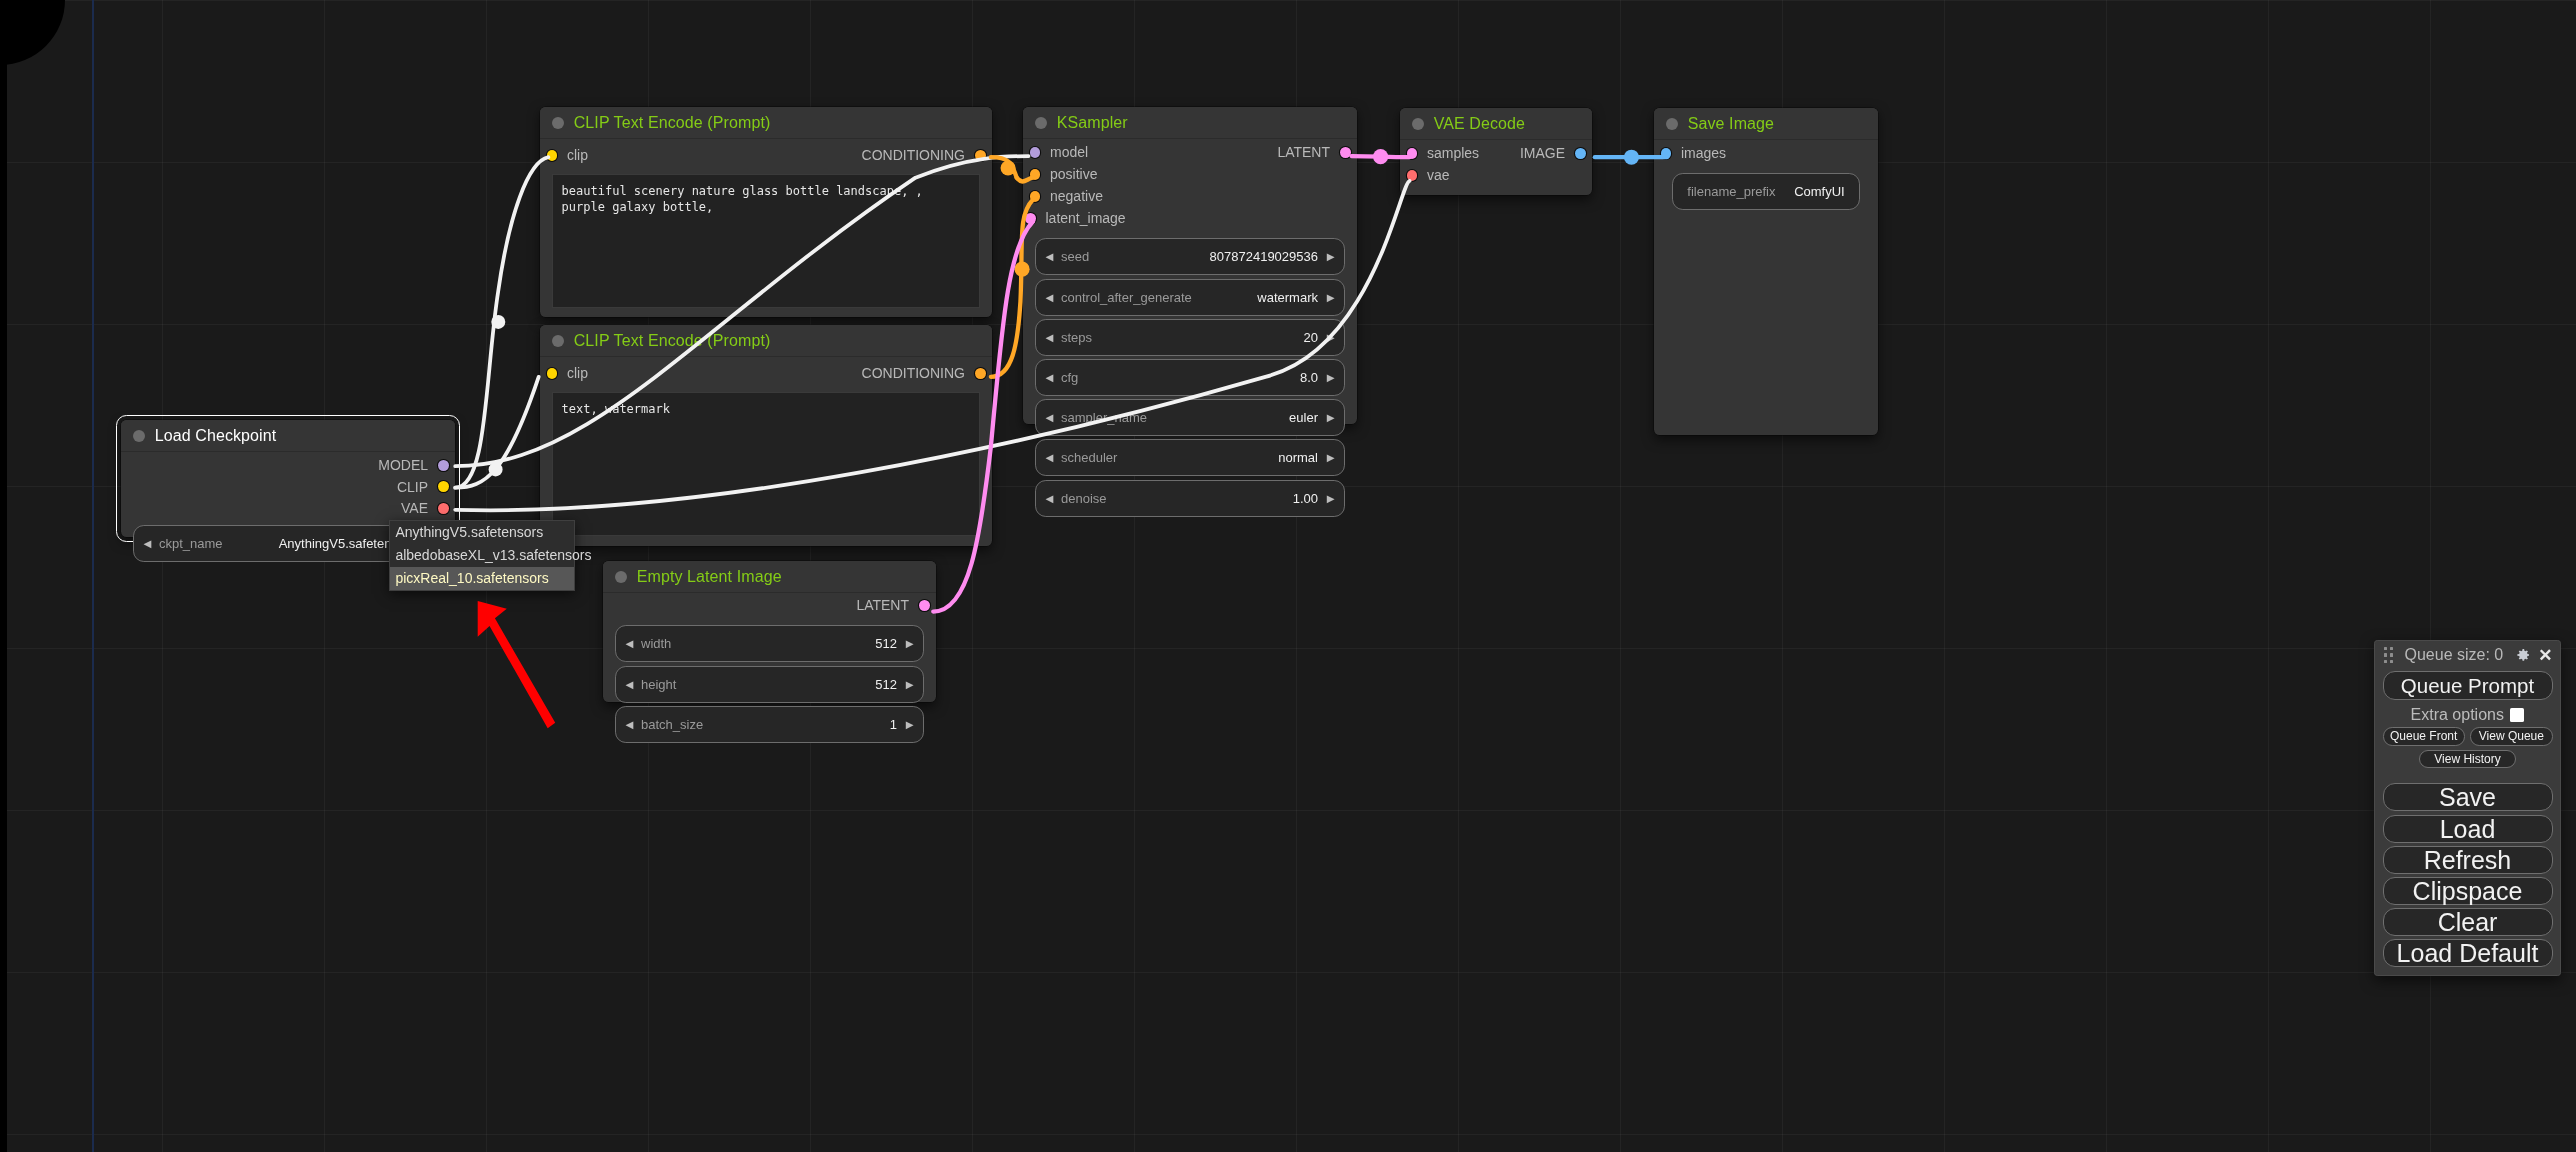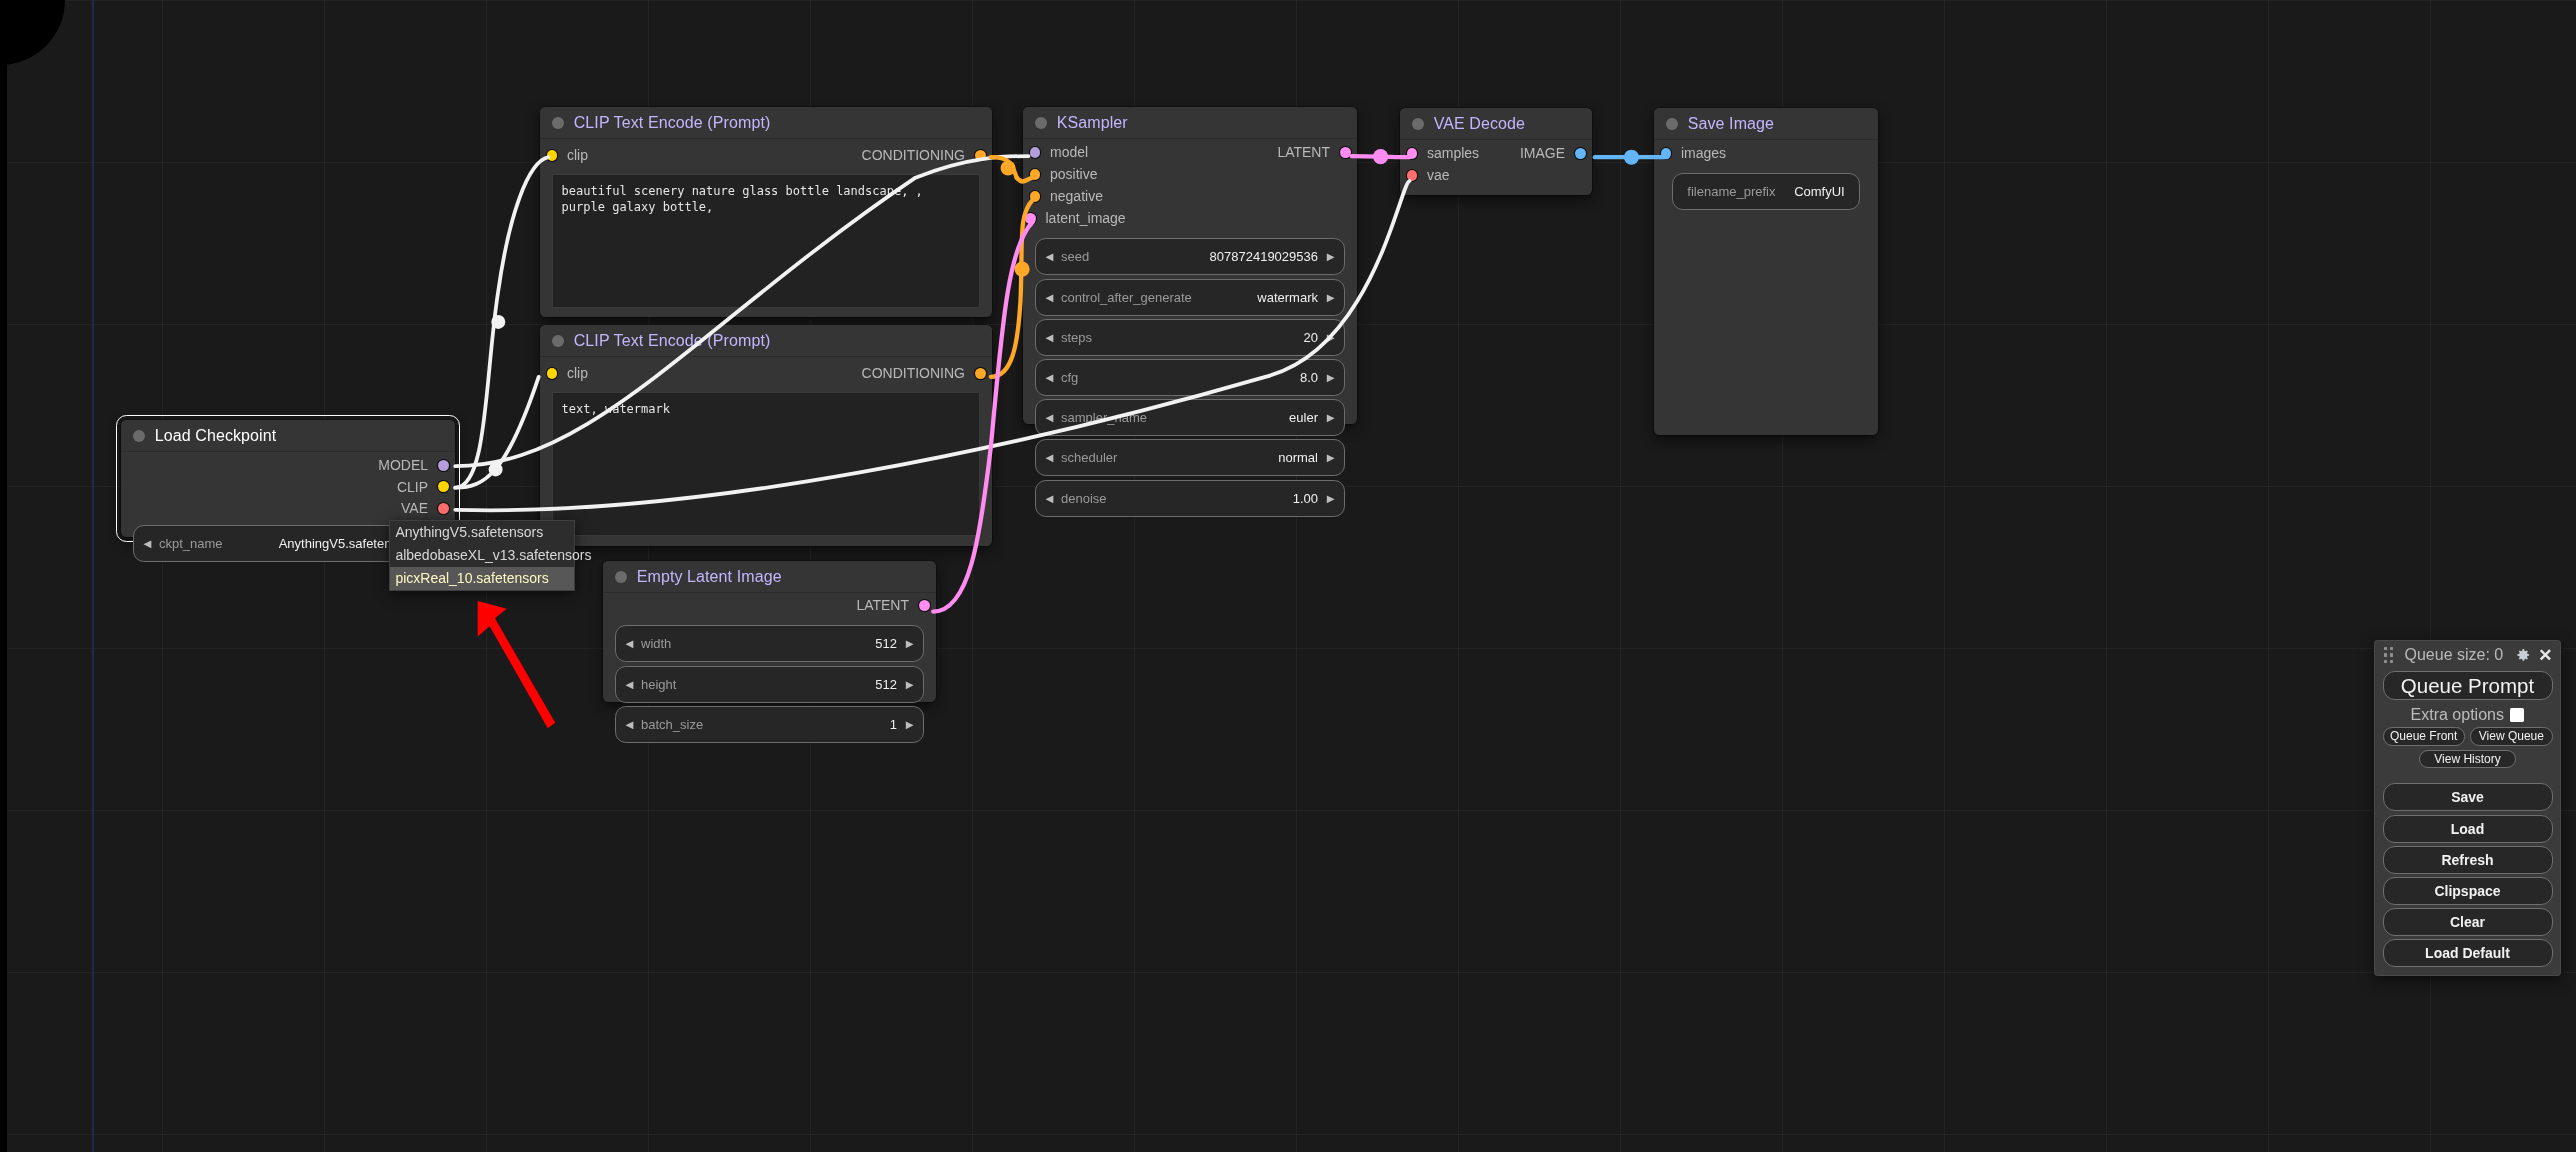--- a/index.html
+++ b/index.html
@@ -33,21 +33,21 @@
     position:absolute;
     background:#353535;
     border-radius:5.4px;
     box-shadow:0 0 0 0.5px rgba(0,0,0,.55), 0 4.3px 12px rgba(0,0,0,.55);
     box-sizing:border-box;
   }
   .node.selected{ outline:1.6px solid #ffffff; outline-offset:4.3px; border-radius:5.4px;}
   .node-title{
     height:31px;display:flex;align-items:center;gap:9.7px;
     padding:0 0 0 12px;
-    color:#c4b5fd;font-size:16px;letter-spacing:0.1px;
+    color:#84cc16;font-size:16px;letter-spacing:0.1px;
     border-bottom:0.5px solid #2b2b2b;
     border-top-left-radius:5.4px;border-top-right-radius:5.4px;
     background:#353535;
   }
   .node.selected .node-title{color:#ffffff;}
   .title-dot{width:12px;height:12px;border-radius:50%;background:#6b6b6b;flex:0 0 auto;}
   .node-body{position:relative;padding:0;}
 
   
   .slot-row{position:relative;height:21.5px;display:flex;align-items:center;}
@@ -103,21 +103,21 @@
   .grip{display:grid;grid-template-columns:repeat(2,3.2px);gap:3.2px;opacity:.55;}
   .grip i{width:3.2px;height:3.2px;background:#d0d0d0;border-radius:0.5px;display:block;}
   .qp-title{flex:1;text-align:center;color:#b9b9b9;font-size:16px;}
   .gear{width:16px;height:16px;flex:0 0 auto;}
   .xclose{color:#e8e8e8;font-size:17px;line-height:1;font-weight:bold;cursor:pointer;padding:0 2.2px;}
   .qbtn{
     display:block;background:#272727;border:0.5px solid #6f6f6f;border-radius:12px;
     color:#f2f2f2;text-align:center;box-sizing:border-box;cursor:pointer;
   }
   .qbtn.big{margin:2.2px 7.5px;height:29px;line-height:28px;font-size:20.5px;}
-  .qbtn.med{margin:3.2px 7.5px;height:28px;line-height:27px;font-size:14px;font-weight:bold;}
+  .qbtn.med{margin:3.2px 7.5px;height:28px;line-height:27px;font-size:25px;}
   .qbtn.sm{height:18.3px;line-height:17px;font-size:12px;border-radius:9.2px;}
   .extra-row{display:flex;align-items:center;justify-content:center;gap:6.5px;height:25px;}
   .extra-label{color:#bcbcbc;font-size:16px;}
   .chk{width:14px;height:14px;background:#ffffff;border-radius:1.6px;display:inline-block;}
   .sm-row{display:flex;gap:5.4px;padding:0 7.5px;}
   .sm-row .qbtn.sm{flex:1;}
   .sm-row.center{justify-content:center;}
   .sm-row.center .qbtn.sm{flex:0 0 auto;padding:0 14px;}
   .qp-spacer{height:12px;}
 

